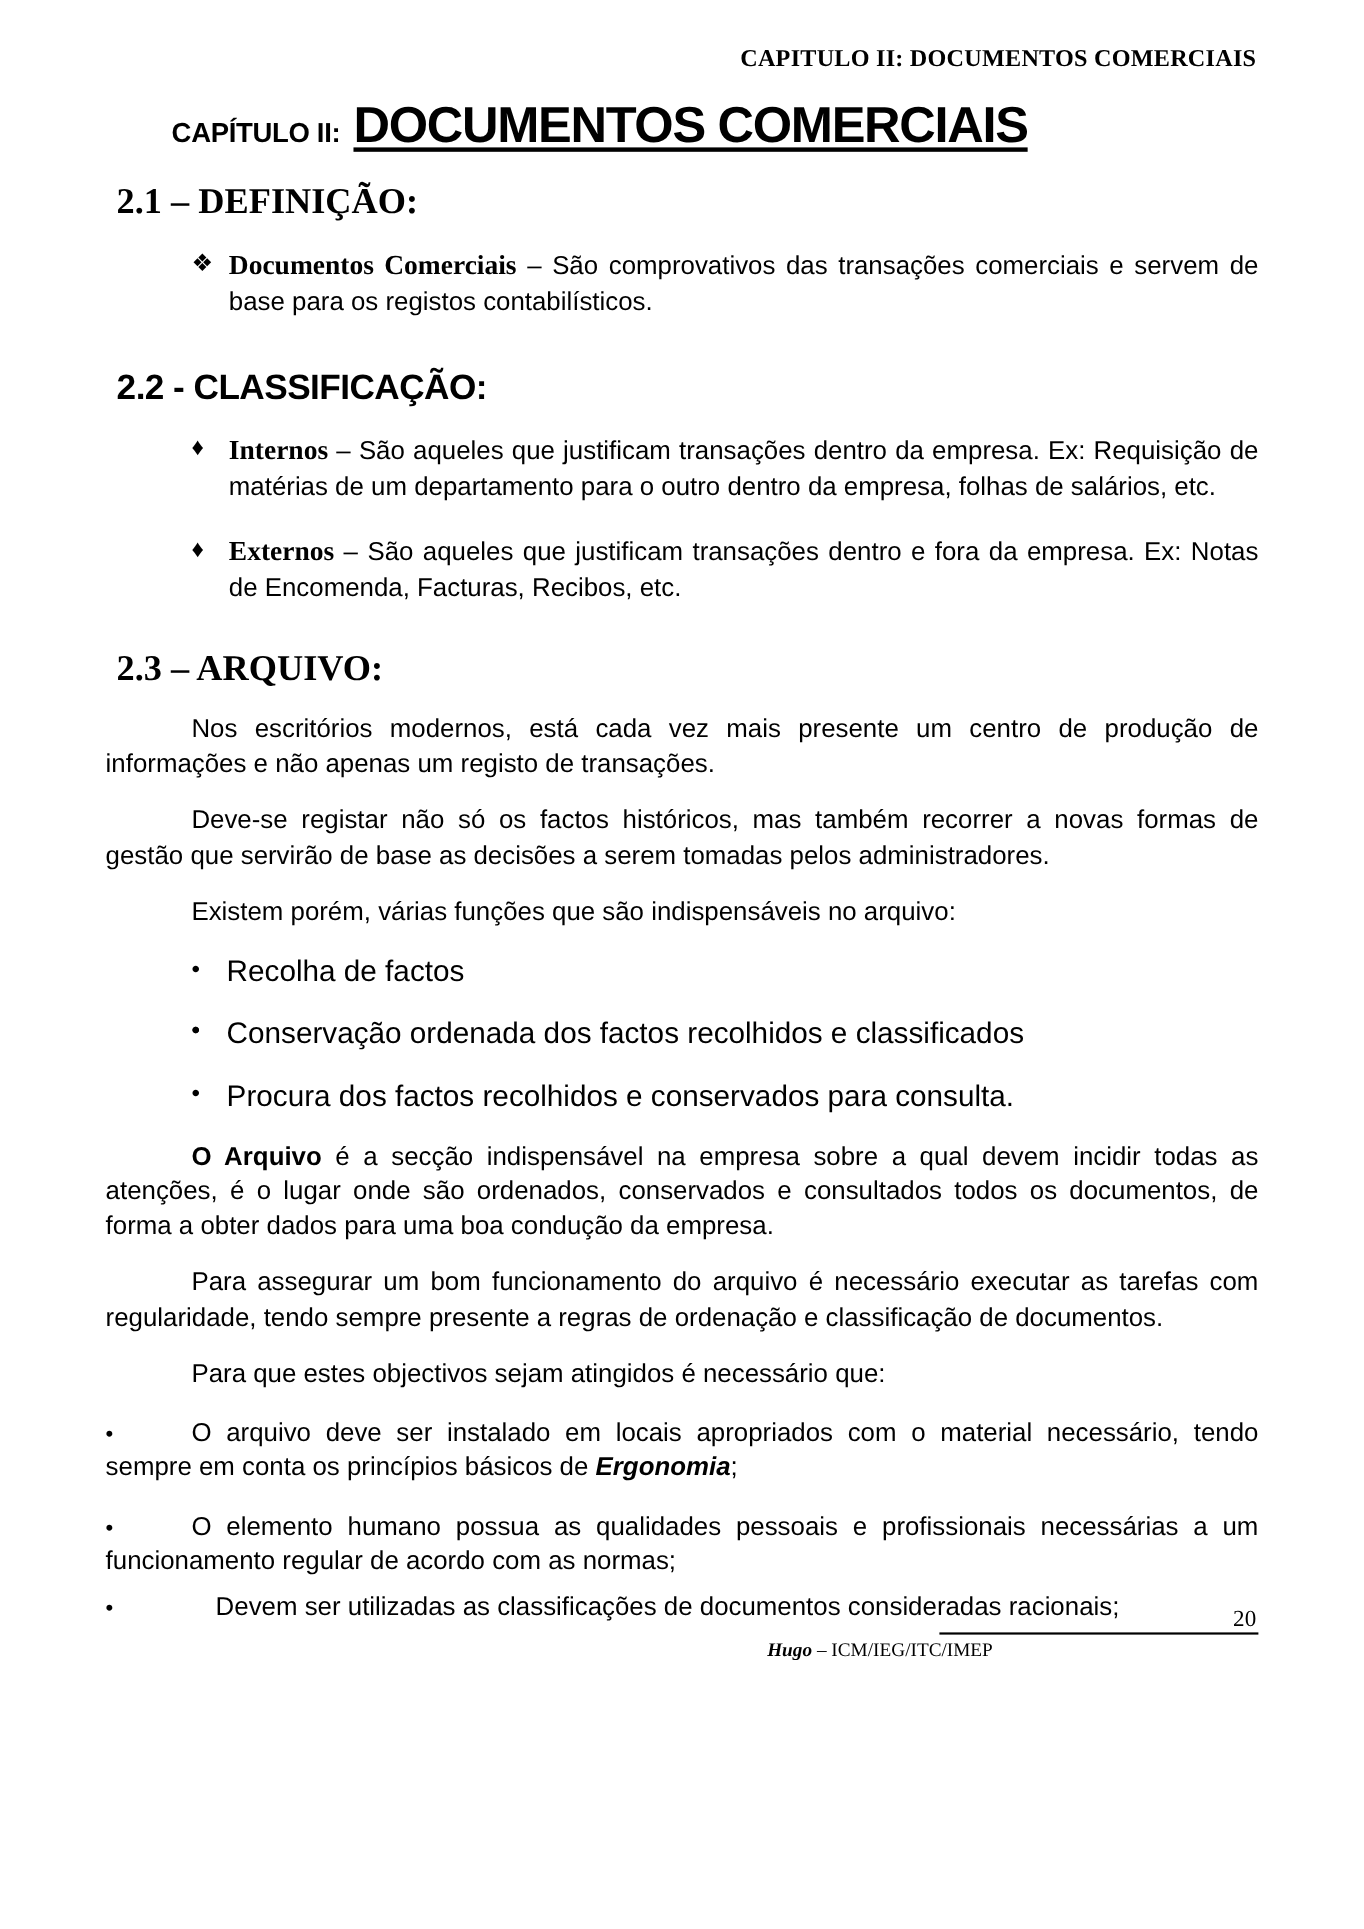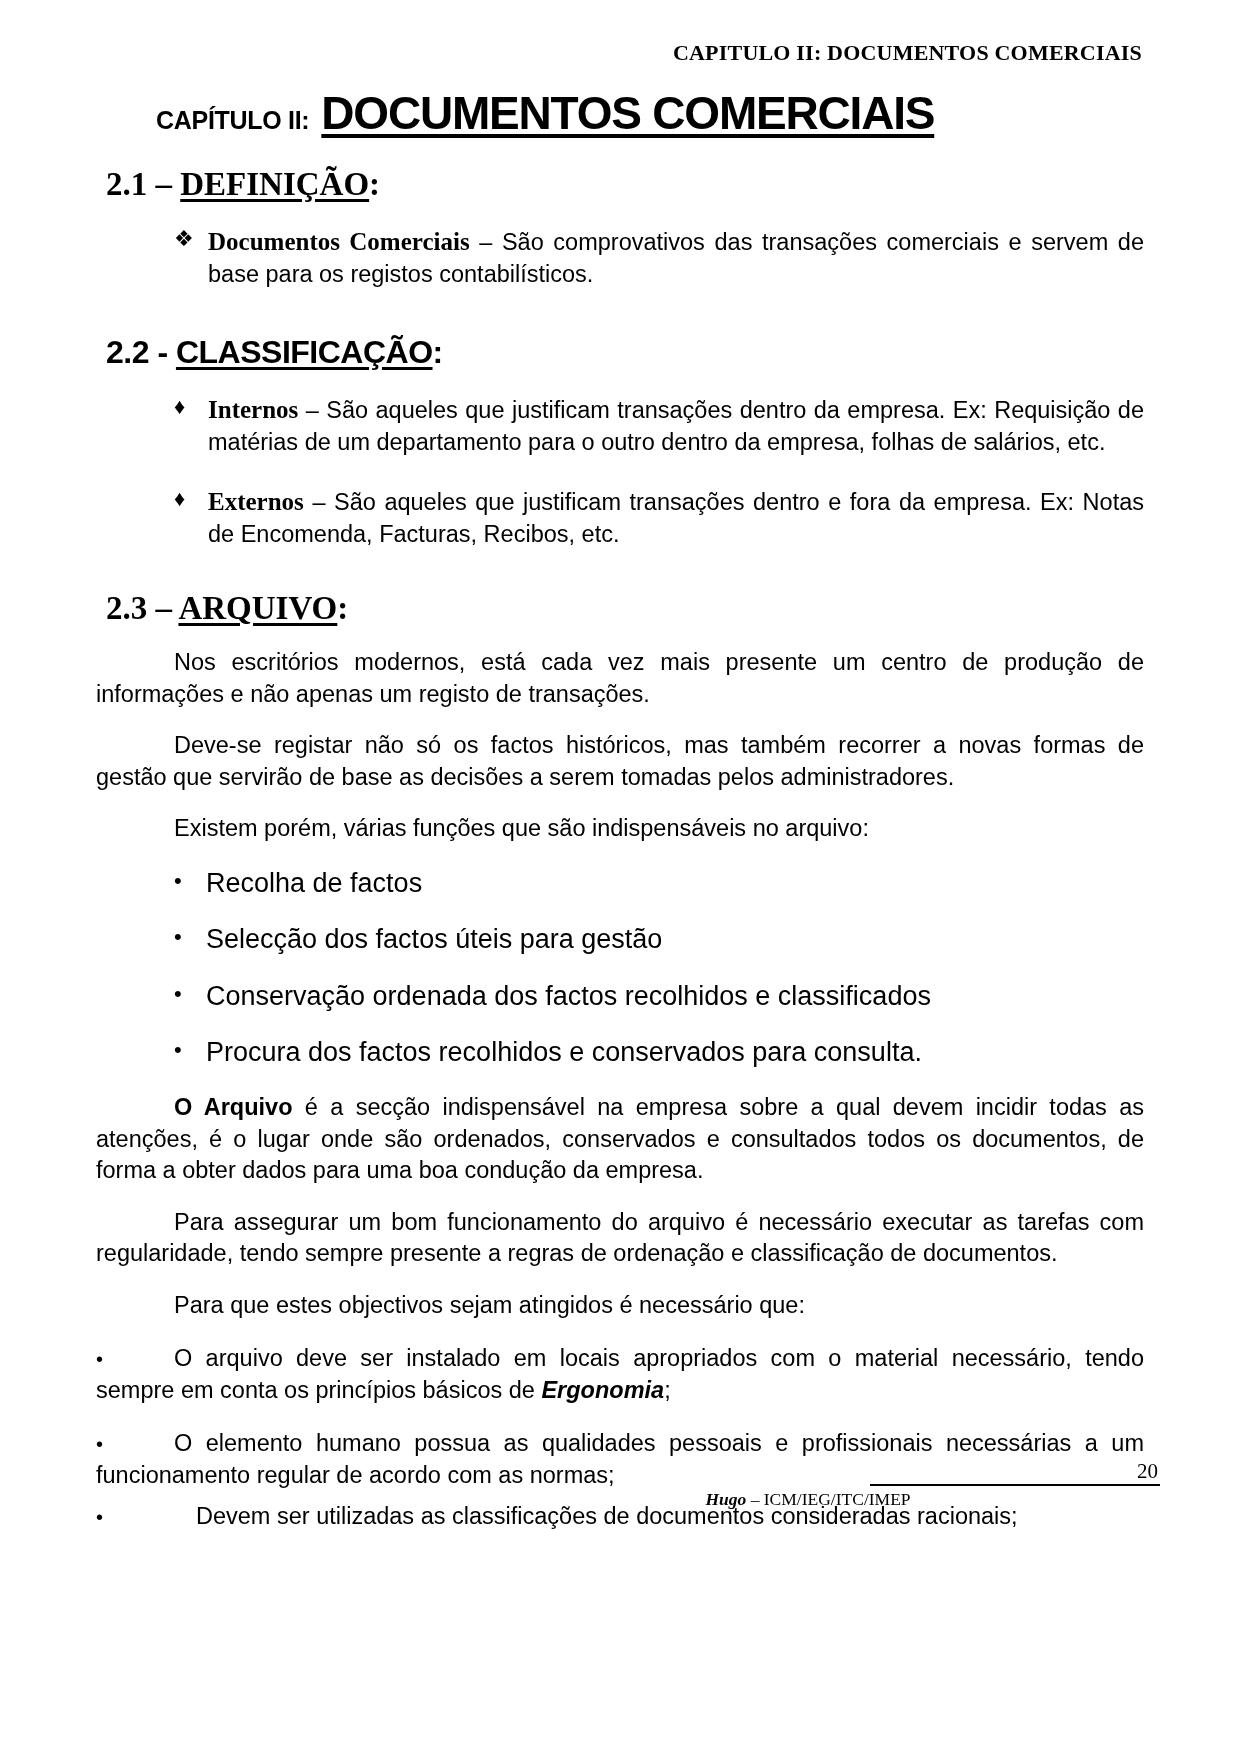--- a/index.html
+++ b/index.html
@@ -63,21 +63,20 @@
     letter-spacing: 0px;
   }
   h2.heading-sans {
     font-family: "Liberation Sans", sans-serif;
     font-weight: bold;
     font-size: 32px;
     margin: 44px 0 0 10px;
     letter-spacing: -0.5px;
   }
   .u {
-    text-decoration: underline;
     text-underline-offset: 4px;
   }
 
   
   .dia-list {
     margin: 22px 0 0 0;
     padding: 0;
     list-style: none;
   }
   .dia-item {
@@ -155,21 +154,21 @@
   b.sans-bold { font-weight: bold; }
   i.ergonomia {
     font-weight: bold;
     font-style: italic;
   }
 
   
   .footer {
     position: absolute;
     left: 96px;
-    right: 80px;
+    right: 96px;
     bottom: 244px;
   }
   .footer-pageno {
     text-align: right;
     font-family: "Liberation Serif", serif;
     font-size: 21px;
     line-height: 1;
     margin-bottom: 2px;
     padding-right: 2px;
   }
@@ -226,21 +225,21 @@
 
   <p class="body">Nos escritórios modernos, está cada vez mais presente um centro de produção de informações e não apenas um registo de transações.</p>
   <p class="body">Deve-se registar não só os factos históricos, mas também recorrer a novas formas de gestão que servirão de base as decisões a serem tomadas pelos administradores.</p>
   <p class="body">Existem porém, várias funções que são indispensáveis no arquivo:</p>
 
   <ul class="round-list">
     <li>
       <span class="dot">•</span><span>Recolha de factos</span>
     </li>
     <li>
-      <span class="dot">•</span><span>Selecção dos factos úteis para gestão</span>
+      <span class="dot">•</span>
     </li>
     <li>
       <span class="dot">•</span><span>Conservação ordenada dos factos recolhidos e classificados</span>
     </li>
     <li>
       <span class="dot">•</span><span>Procura dos factos recolhidos e conservados para consulta.</span>
     </li>
   </ul>
 
   <p class="body"><b class="sans-bold">O Arquivo</b><span> é a secção indispensável na empresa sobre a qual devem incidir todas as atenções, é o lugar onde são ordenados, conservados e consultados todos os documentos, de forma a obter dados para uma boa condução da empresa.</span></p>

